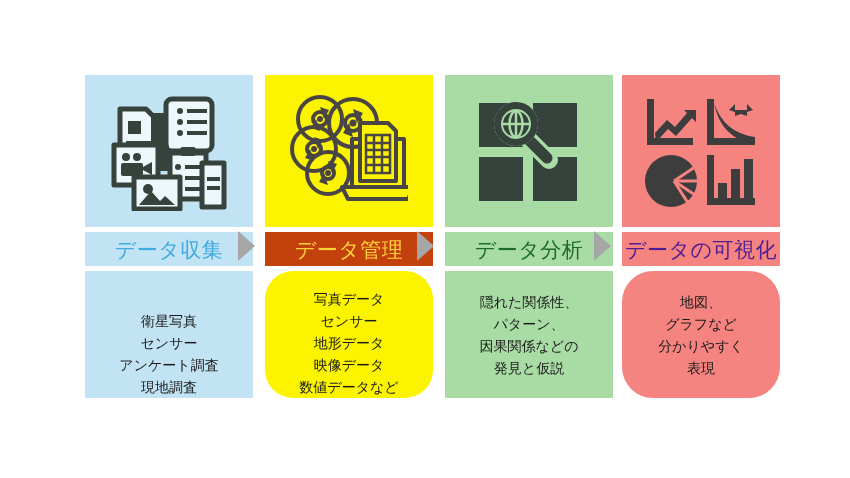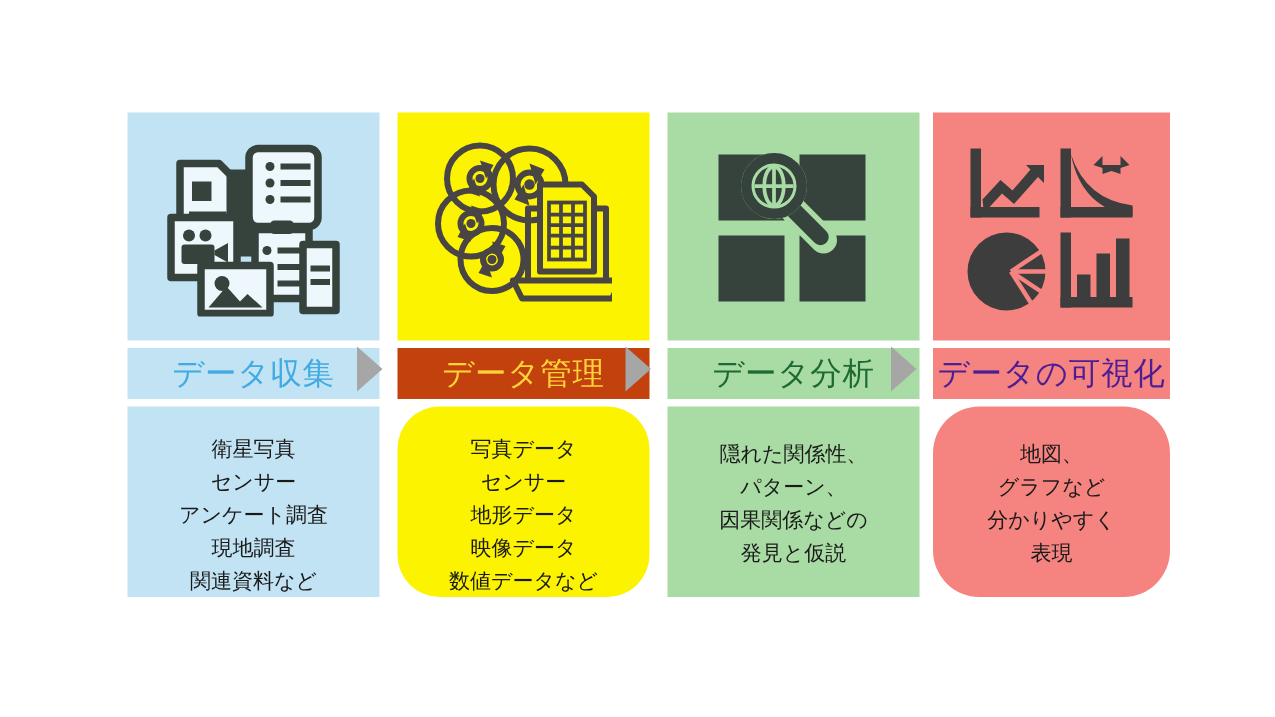--- a/index.html
+++ b/index.html
@@ -141,21 +141,20 @@
       </svg>
     </div>
     <div class="title-band" style="background:#c2e3f4;">
       <span class="title-text" style="color:#41abe1;">データ収集</span>
     </div>
     <div class="list-band" style="background:#c2e3f4;">
       <div class="list-line">衛星写真</div>
       <div class="list-line">センサー</div>
       <div class="list-line">アンケート調査</div>
       <div class="list-line">現地調査</div>
-      <div class="list-line">関連資料など</div>
     </div>
   </div>
 
   <div class="arrow arrow-1"></div>
 
   <div class="column col-2">
     <div class="icon-panel" style="background:#fbf300;">
       <svg width="118" height="120" viewBox="0 0 118 120">
         <g fill="none" stroke="#4a4545" stroke-width="4">
 

